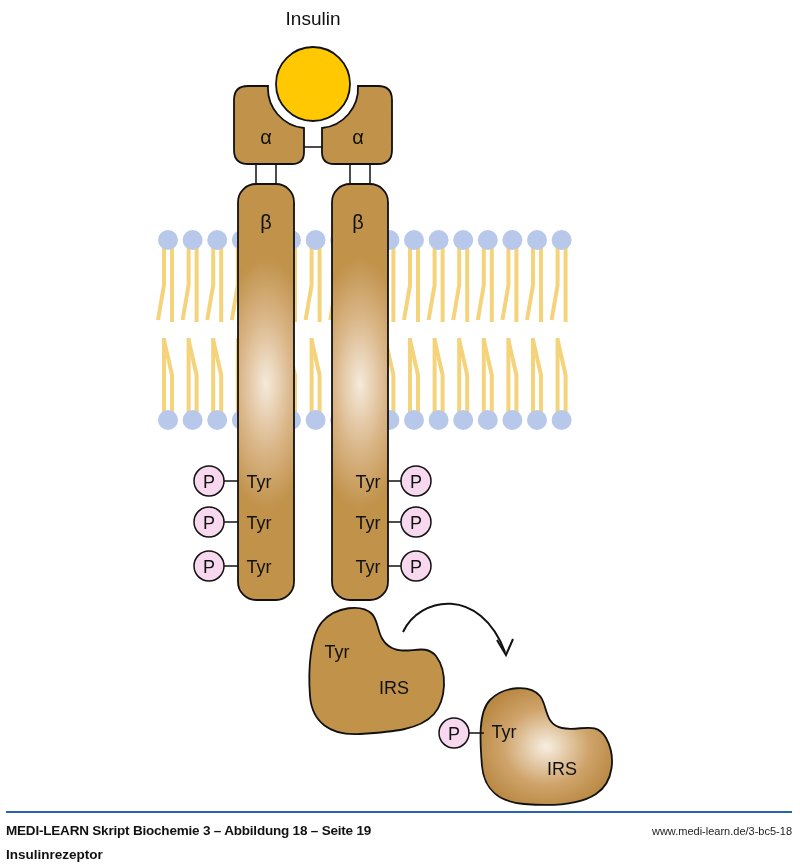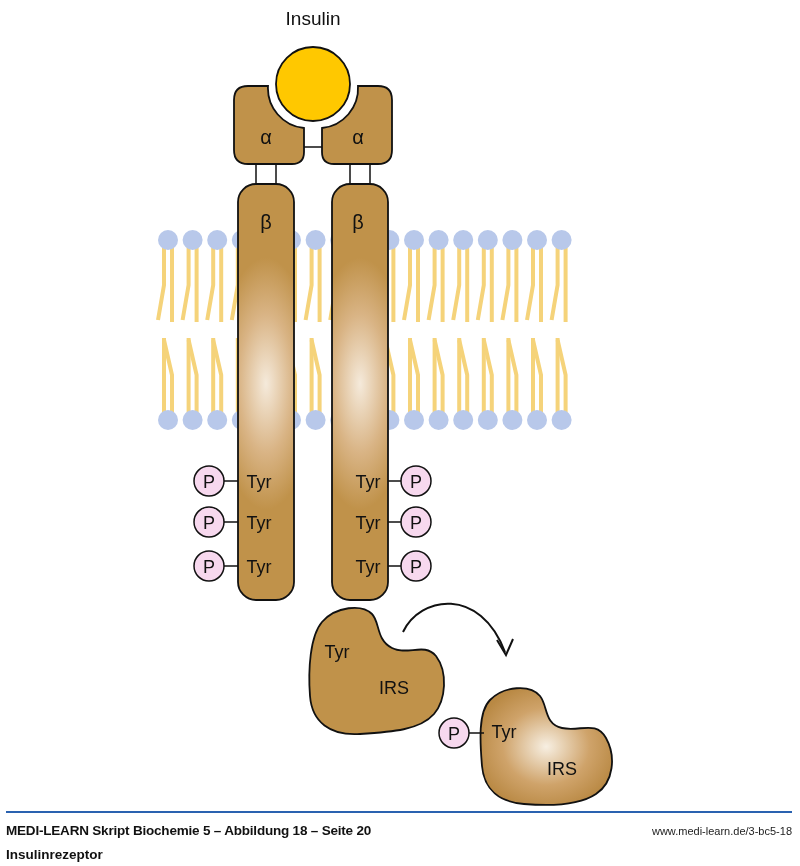--- a/index.html
+++ b/index.html
@@ -234,15 +234,15 @@
 
   <path d="M490,700 C504,686 530,684 540,696 C548,706 544,724 562,728 C580,732 596,720 606,738 C616,756 614,782 596,794 C578,806 548,806 524,804 C500,802 484,790 482,766 C480,742 478,712 490,700 Z" fill="url(#irsGrad)" stroke="#111" stroke-width="1.8"></path>
   <line x1="469" y1="733" x2="484" y2="733" stroke="#111" stroke-width="1.5"></line>
   <circle cx="454" cy="733" r="15" fill="#f7d8ee" stroke="#111" stroke-width="1.5"></circle>
   <text class="lbl" x="454" y="740" font-size="18" text-anchor="middle">P</text>
   <text class="lbl" x="504" y="738" font-size="18" text-anchor="middle">Tyr</text>
   <text class="lbl" x="562" y="775" font-size="18" text-anchor="middle">IRS</text>
 </svg>
 
 <div id="footer-rule"></div>
-<div id="footer-title">MEDI-LEARN Skript Biochemie 5 – Abbildung 18 – Seite 20</div>
+<div id="footer-title">MEDI-LEARN Skript Biochemie 3 – Abbildung 18 – Seite 19</div>
 <div id="footer-url">www.medi-learn.de/3-bc5-18</div>
 <div id="footer-sub">Insulinrezeptor</div>
 
 </body></html>

